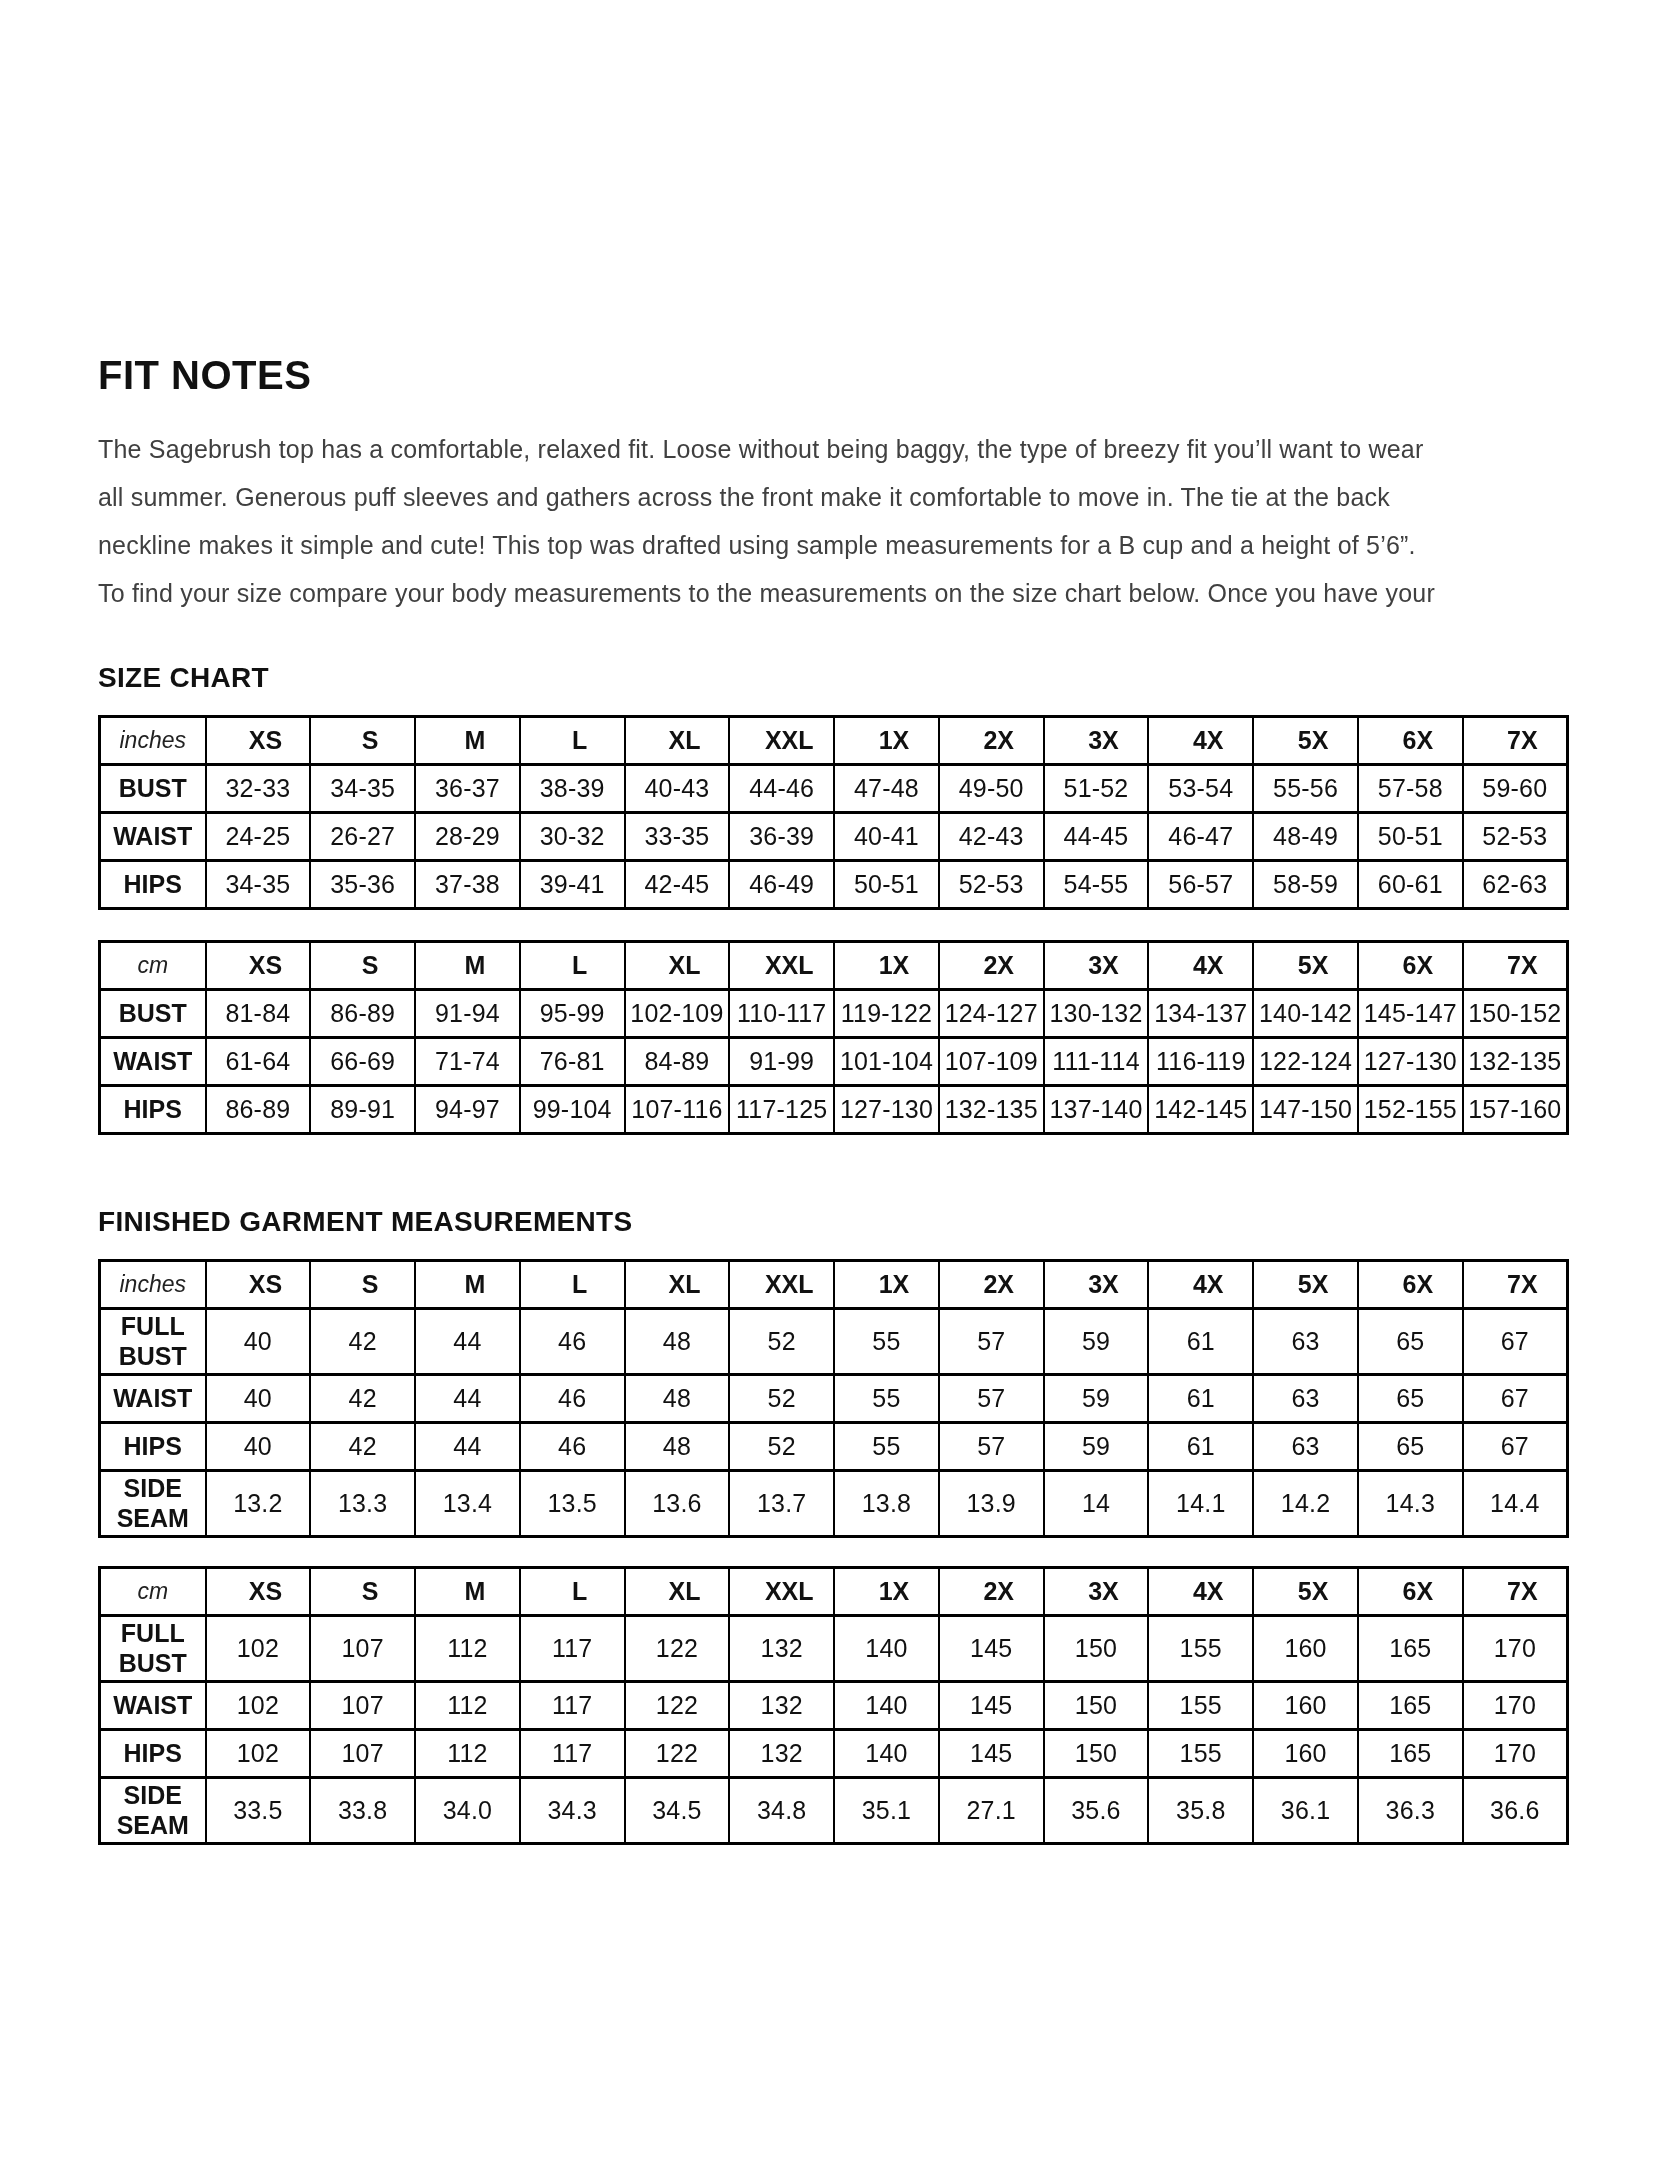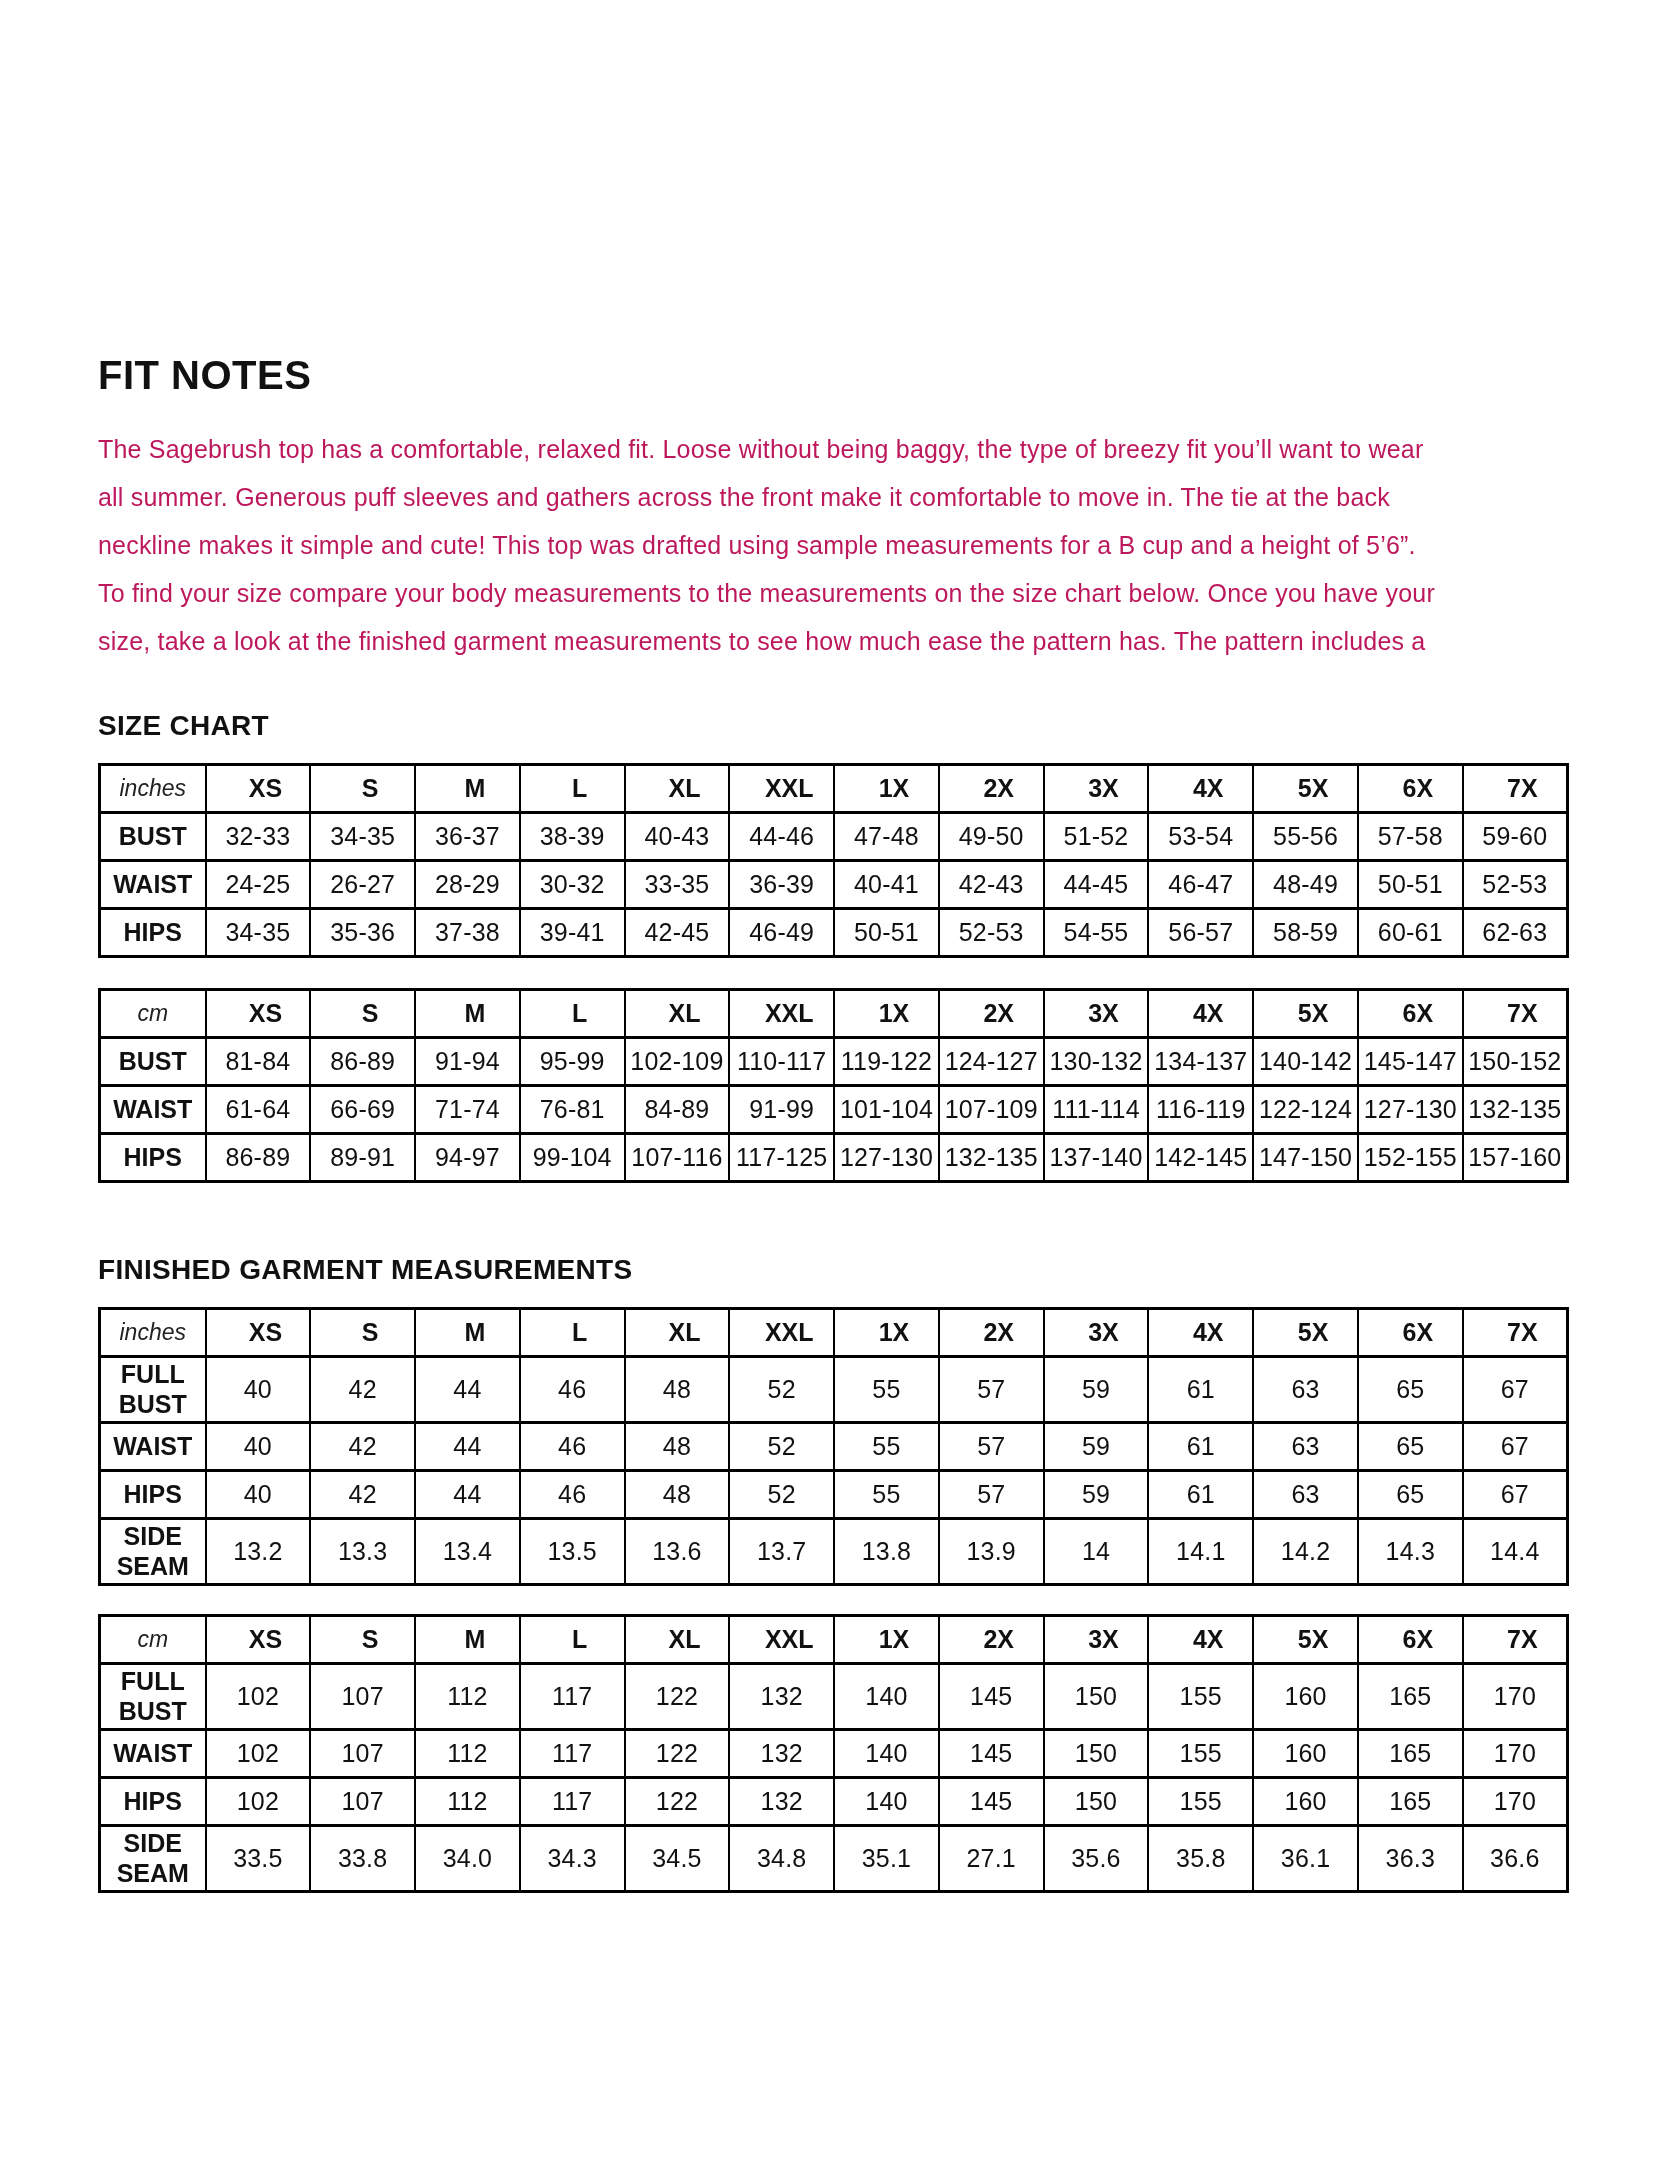--- a/index.html
+++ b/index.html
@@ -10,21 +10,21 @@
     overflow: hidden;
   }
   .page { padding: 355px 98px 0 98px; }
 
   .h1 {
     font-size: 40px; font-weight: bold; color: #111;
     letter-spacing: 0.5px; line-height: 1; margin: 0;
   }
   .intro { margin-top: 30px; }
   .intro .line {
-    font-size: 25px; font-weight: 400; color: #be185d;
+    font-size: 25px; font-weight: 400; color: #404040;
     line-height: 48px; white-space: nowrap; letter-spacing: 0.2px;
   }
   .h2 {
     font-size: 28px; font-weight: bold; color: #111;
     line-height: 34px; margin: 0; letter-spacing: 0.3px;
   }
   .h2.size-chart { margin-top: 44px; }
   .h2.fgm { margin-top: 70px; }
 
   table.meas {
@@ -61,21 +61,20 @@
 
 <div class="page">
 
   <div class="h1">FIT NOTES</div>
 
   <div class="intro">
       <div class="line">The Sagebrush top has a comfortable, relaxed fit. Loose without being baggy, the type of breezy fit you’ll want to wear</div>
       <div class="line">all summer. Generous puff sleeves and gathers across the front make it comfortable to move in. The tie at the back</div>
       <div class="line">neckline makes it simple and cute! This top was drafted using sample measurements for a B cup and a height of 5’6”.</div>
       <div class="line">To find your size compare your body measurements to the measurements on the size chart below. Once you have your</div>
-      <div class="line">size, take a look at the finished garment measurements to see how much ease the pattern has. The pattern includes a</div>
     </div>
 
   <div class="h2 size-chart">SIZE CHART</div>
 
   <table class="meas t1">
       <colgroup>
         <col style="width: 106px;">
         <col>
         <col>
         <col>

